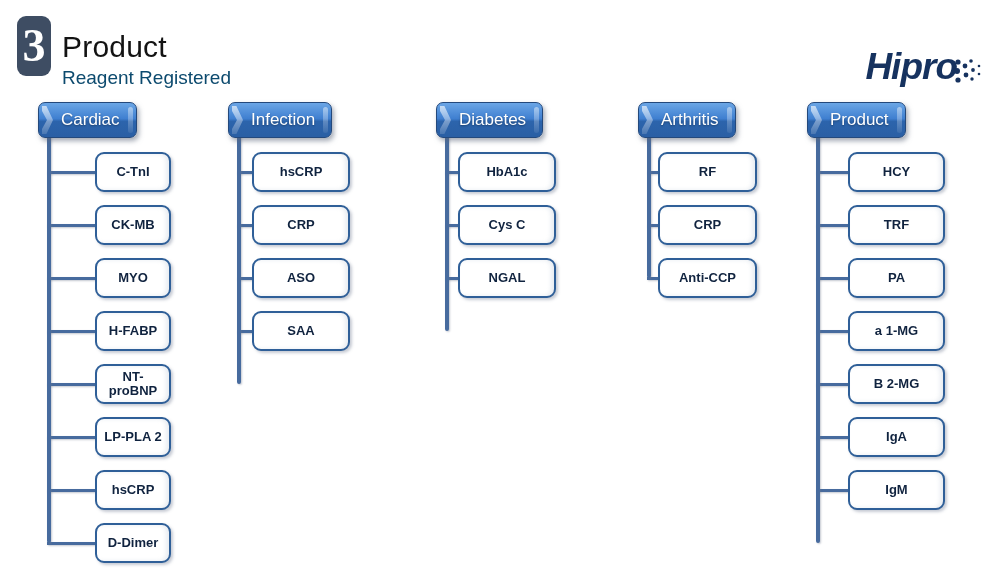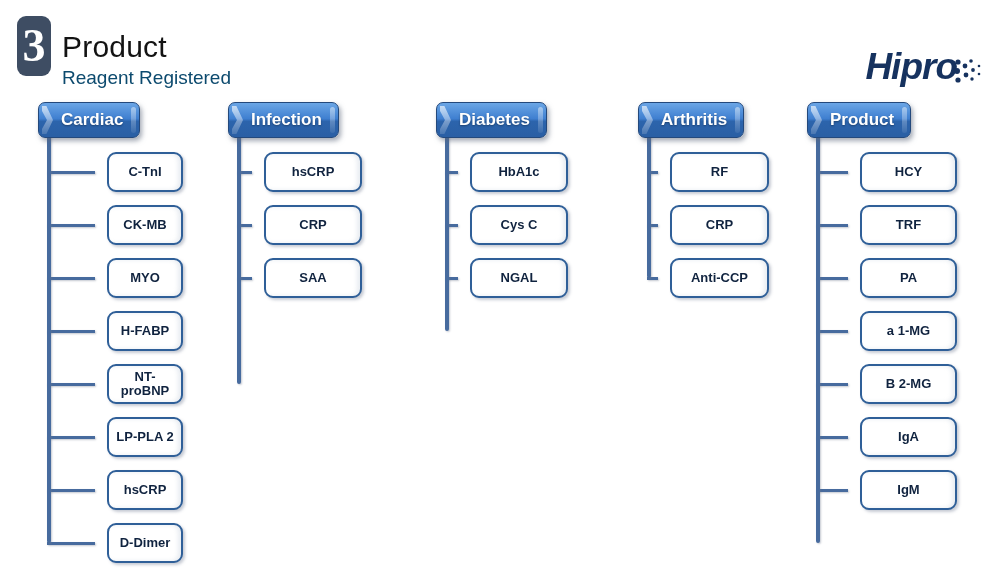--- a/index.html
+++ b/index.html
@@ -15,32 +15,32 @@
   .title{font-size:30px;color:var(--title-text,#131313);letter-spacing:.2px;}
   .subtitle{font-size:19px;color:#0c4a6e;margin-top:3px;}
   .logo{position:absolute;right:16px;top:20px;display:flex;align-items:flex-start;
     color:var(--logo-navy,#16325f);margin-top:28px;}
   .logo-text{font-size:37px;font-weight:bold;font-style:italic;letter-spacing:-1px;line-height:1;}
   .logo-dots{margin-left:-3px;margin-top:6px;}
 
   
   .tree{position:absolute;top:102px;display:flex;flex-direction:column;align-items:flex-start;}
   .cat{position:relative;height:36px;box-sizing:border-box;display:flex;align-items:center;
-    padding:0 16px 0 22px;color:#fff;font-weight:bold;font-size:17px;
+    padding:0 16px 0 22px;color:#fff;font-weight:normal;font-size:17px;
     background:linear-gradient(180deg,var(--category-gradient-top,#6ba6e6) 0%,#3f7fd0 46%,#2c64ac 54%,var(--category-gradient-bottom,#2a5fa4) 100%);
     border:1px solid var(--category-border,#24497c);border-radius:7px;
     box-shadow:2px 3px 5px rgba(90,100,120,.55);
     text-shadow:0 1px 2px rgba(0,0,0,.35);z-index:2;}
   .cat::before{content:"";position:absolute;left:3px;top:3px;bottom:3px;width:11px;
     background:linear-gradient(180deg,rgba(255,255,255,.85),rgba(255,255,255,.2));
     clip-path:polygon(0 0,40% 0,100% 50%,40% 100%,0 100%,0 82%,45% 50%,0 18%);opacity:.75;}
   .cat::after{content:"";position:absolute;right:3px;top:4px;bottom:4px;width:5px;border-radius:3px;
     background:linear-gradient(180deg,rgba(255,255,255,.45),rgba(255,255,255,.08));}
   .branches{margin-top:14px;}
-  .branch{display:flex;align-items:center;height:40px;margin-bottom:13px;gap:12px;}
+  .branch{display:flex;align-items:center;height:40px;margin-bottom:13px;}
   .hline{height:3px;background:var(--connector,#476b9e);margin-left:9px;
     width:calc(var(--indent) - 9px);box-shadow:1px 1px 2px rgba(110,120,140,.4);}
   .trunk{position:absolute;left:9px;top:33px;width:4px;background:var(--connector,#476b9e);
     border-radius:0 0 2px 2px;box-shadow:1px 1px 2px rgba(110,120,140,.4);z-index:1;}
   .node{box-sizing:border-box;width:var(--node-w);height:40px;background:#fff;
     border:2px solid var(--node-border,#2f5f98);border-radius:9px;
     box-shadow:2px 2px 3px rgba(130,140,160,.45), inset -3px 0 4px rgba(190,200,215,.35);
     display:flex;align-items:center;justify-content:center;text-align:center;
     font-weight:bold;font-size:13px;line-height:1.1;color:var(--node-text,#10233f);
     padding:2px 4px;overflow-wrap:break-word;}
@@ -123,20 +123,24 @@
         <div class="branch">
           <div class="hline"></div>
           <div class="node">hsCRP</div>
         </div>
         <div class="branch">
           <div class="hline"></div>
           <div class="node">CRP</div>
         </div>
         <div class="branch">
           <div class="hline"></div>
+          <div class="node">ASO</div>
+        </div>
+        <div class="branch">
+          <div class="hline"></div>
           <div class="node">SAA</div>
         </div>
       </div>
   </div>
 
   <div class="tree" style="left:436px; --indent:22px; --node-w:98px">
     <div class="cat">Diabetes</div>
     <div class="trunk" style="height: 196px;"></div>
     <div class="branches">
         <div class="branch">

